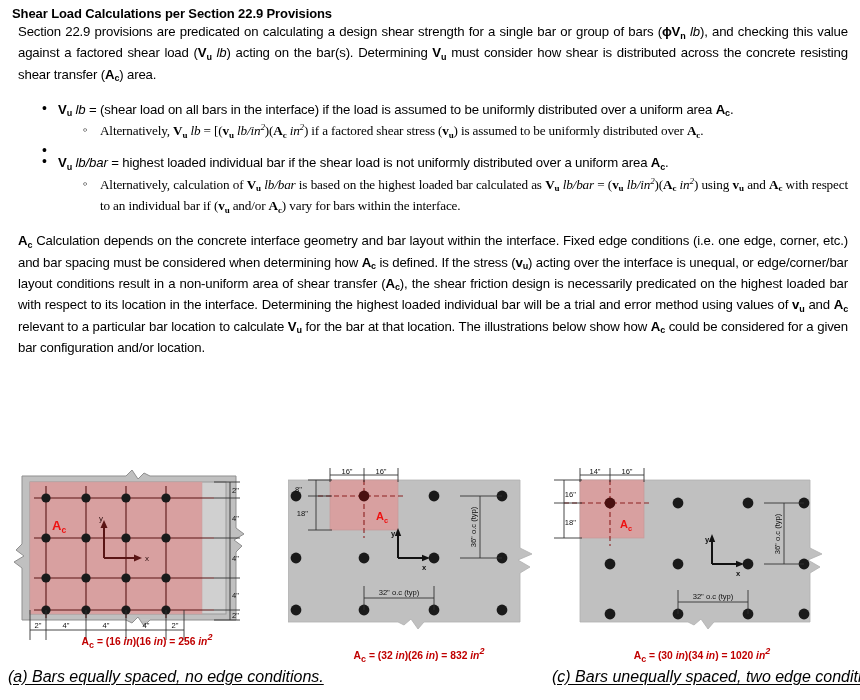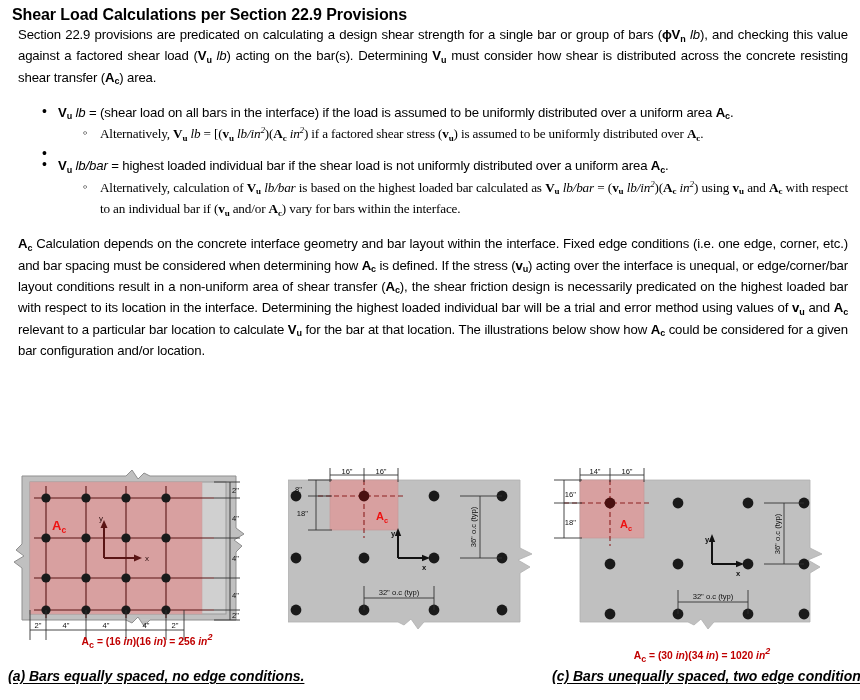--- a/index.html
+++ b/index.html
@@ -13,21 +13,21 @@
   }
   #page {
     position: relative;
     width: 860px; height: 700px;
     background: #fff;
   }
 
   
   .textblock { padding: 6px 12px 0 12px; }
   h1.title {
-    font-size: 16px;
+    font-size: 13px;
     font-weight: bold;
     margin: 0 0 1px 0;
     letter-spacing: -0.1px;
   }
   p.para {
     font-size: 13.2px;
     line-height: 19.3px;
     margin: 0 0 0 6px;
     text-align: justify;
     letter-spacing: -0.15px;
@@ -99,23 +99,22 @@
     color: #c00000;
     font-weight: bold;
     font-size: 10.3px;
     white-space: nowrap;
   }
   .fig-caption {
     position: absolute;
     left: 0; right: 0;
     text-align: center;
     font-style: italic;
-    font-size: 14px;
+    font-size: 16px;
     white-space: nowrap;
-    font-weight: bold;
   }
   .fig-caption span {
     text-decoration: underline;
     text-underline-offset: 2px;
   }
   #fig-a .area-eq { top: 168px; }
   #fig-a .fig-caption { top: 200px; }
   #fig-b .area-eq { top: 182px; }
   #fig-b .fig-caption { top: 200px; }
   #fig-c .area-eq { top: 182px; }
@@ -314,20 +313,23 @@
         <g stroke="#111" stroke-width="2" fill="none">
           <line x1="110" y1="90" x2="110" y2="66"></line>
           <line x1="110" y1="90" x2="136" y2="90"></line>
         </g>
         <polygon points="110,60 106.8,68 113.2,68" fill="#111"></polygon>
         <polygon points="142,90 134,86.8 134,93.2" fill="#111"></polygon>
         <text x="103" y="68" font-family="Liberation Sans, sans-serif" font-size="7.6" font-weight="bold" fill="#111">y</text>
         <text x="134" y="102" font-family="Liberation Sans, sans-serif" font-size="7.6" font-weight="bold" fill="#111">x</text>
       </svg>
 
+      <div class="area-eq">
+        A<sub>c</sub> = (32 <i>in</i>)(26 <i>in</i>) = 832 <i>in<sup>2</sup></i>
+      </div>
     </div>
 
     <div class="fig" id="fig-c">
       <svg class="figsvg" width="300" height="180" viewBox="0 0 300 180">
 
         <path d="M28,12 L258,12 L258,80 L270,86 L256,92 L268,99 L258,105 L258,154 L162,154 L156,161 L149,151 L142,157 L136,154 L28,154 Z" fill="#c0c0c0" stroke="#b0b0b0" stroke-width="0.8"></path>
 
         <rect x="28" y="12" width="64" height="58" fill="#d8a0a0" stroke="#c79898" stroke-width="0.7"></rect>
 
         <g stroke="#8b2020" stroke-width="1.1" stroke-dasharray="5,3">

